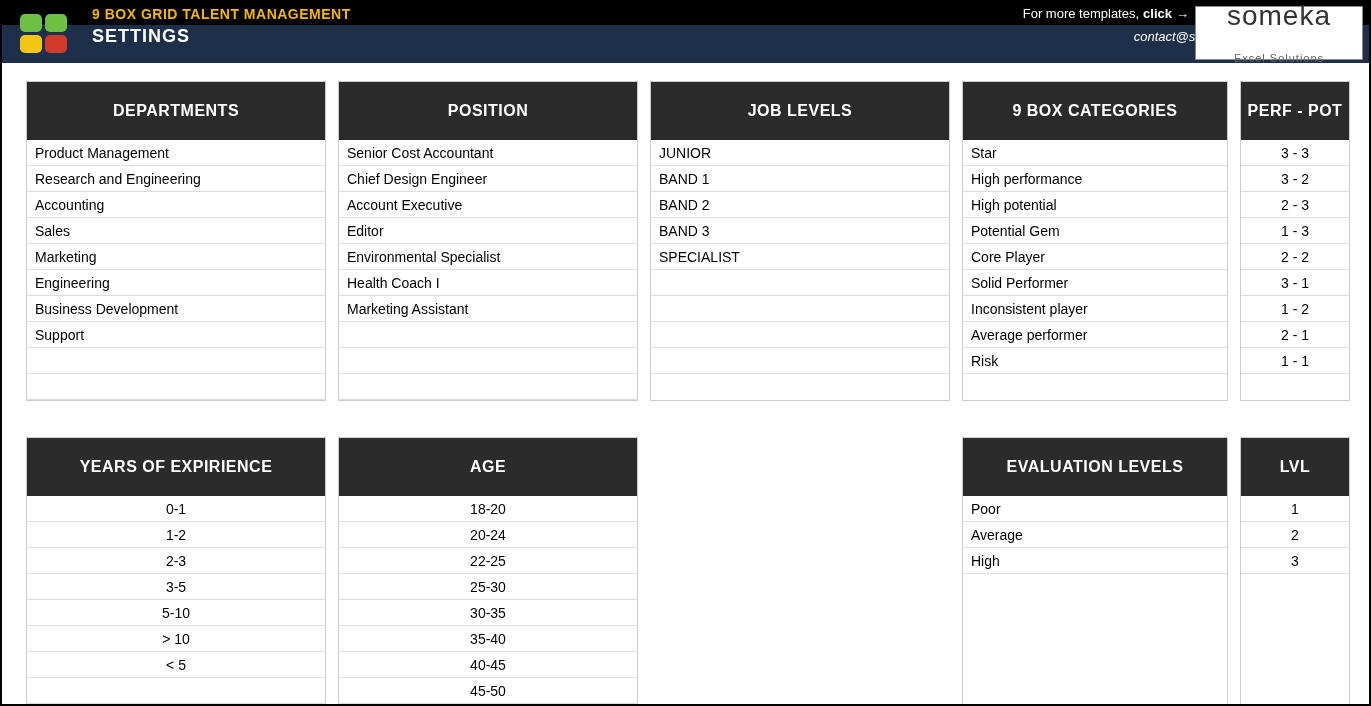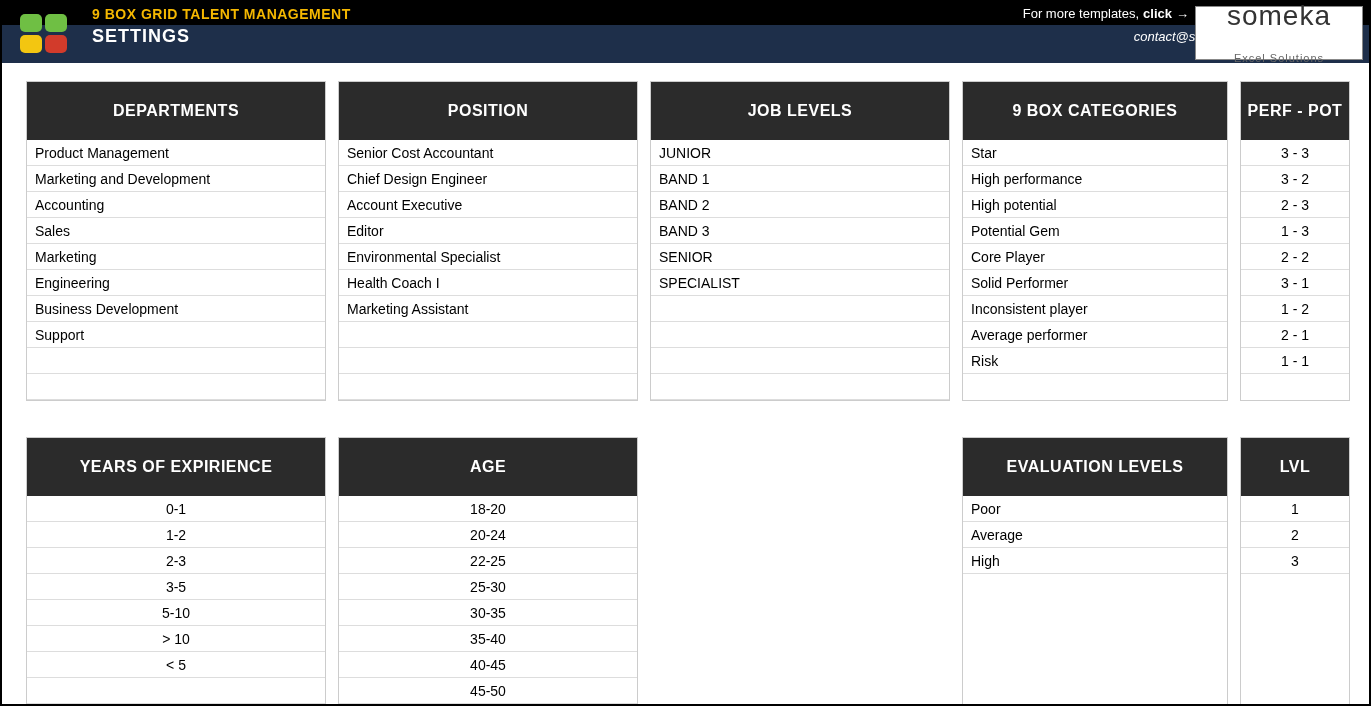--- a/index.html
+++ b/index.html
@@ -170,21 +170,21 @@
     <div class="sub">Excel Solutions</div>
   </div>
 </div>
 
 <div class="content">
 
   <div class="col-table">
     <div class="col-header">DEPARTMENTS</div>
     <div>
         <div class="row">Product Management</div>
-        <div class="row">Marketing and Development</div>
+        <div class="row">Research and Engineering</div>
         <div class="row">Accounting</div>
         <div class="row">Sales</div>
         <div class="row">Marketing</div>
         <div class="row">Engineering</div>
         <div class="row">Business Development</div>
         <div class="row">Support</div>
         <div class="row"></div>
         <div class="row"></div>
       </div>
   </div>
@@ -205,21 +205,20 @@
       </div>
   </div>
 
   <div class="col-table">
     <div class="col-header">JOB LEVELS</div>
     <div>
         <div class="row">JUNIOR</div>
         <div class="row">BAND 1</div>
         <div class="row">BAND 2</div>
         <div class="row">BAND 3</div>
-        <div class="row">SENIOR</div>
         <div class="row">SPECIALIST</div>
         <div class="row"></div>
         <div class="row"></div>
         <div class="row"></div>
         <div class="row"></div>
       </div>
   </div>
 
   <div class="split g2">
     <div class="col-table">

